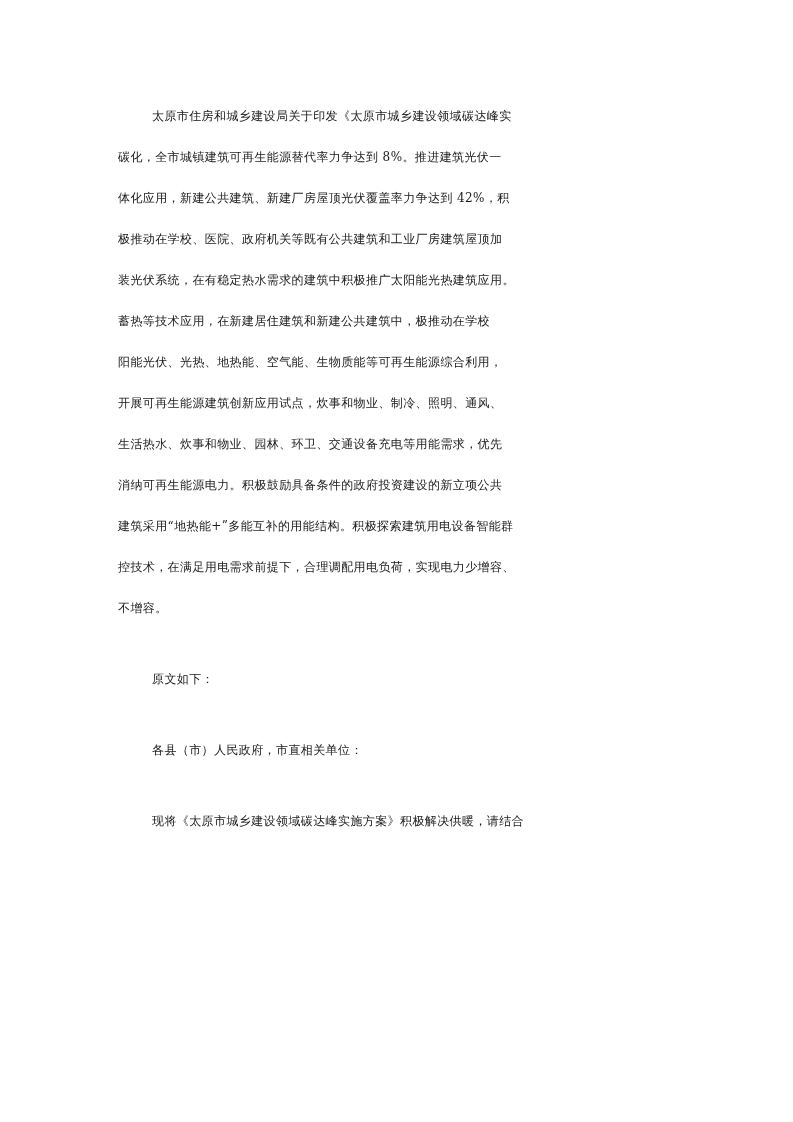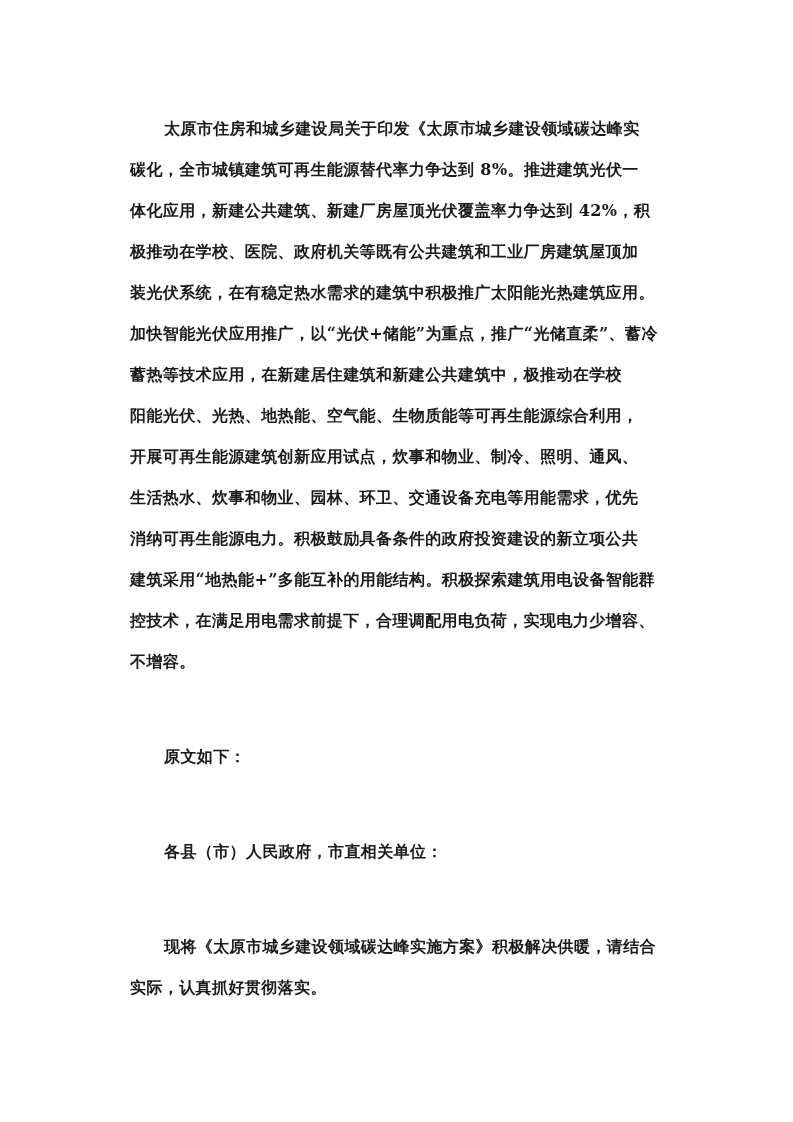--- a/index.html
+++ b/index.html
@@ -15,25 +15,24 @@
       font-family: "DejaVu Serif", "Liberation Serif", serif;
       color: #1a1a1a;
     }
     .page {
       position: absolute;
       left: 118px;
       top: 96px;
       width: 560px;
     }
     .para {
-      margin: 12px;
-      font-size: 16px;
+      margin: 0;
+      font-size: 12px;
       line-height: 41px;
       letter-spacing: 0.4px;
-      font-weight: bold;
     }
     .line {
       display: block;
       white-space: nowrap;
     }
     .indent {
       padding-left: 34px;
     }
     .gap {
       height: 30px;
@@ -43,21 +42,20 @@
 <body>
 
 <div class="page">
 
   <p class="para">
     <span class="line indent">太原市住房和城乡建设局关于印发《太原市城乡建设领域碳达峰实</span>
     <span class="line">碳化，全市城镇建筑可再生能源替代率力争达到 8%。推进建筑光伏一</span>
     <span class="line">体化应用，新建公共建筑、新建厂房屋顶光伏覆盖率力争达到 42%，积</span>
     <span class="line">极推动在学校、医院、政府机关等既有公共建筑和工业厂房建筑屋顶加</span>
     <span class="line">装光伏系统，在有稳定热水需求的建筑中积极推广太阳能光热建筑应用。</span>
-    <span class="line">加快智能光伏应用推广，以“光伏+储能”为重点，推广“光储直柔”、蓄冷</span>
     <span class="line">蓄热等技术应用，在新建居住建筑和新建公共建筑中，极推动在学校</span>
     <span class="line">阳能光伏、光热、地热能、空气能、生物质能等可再生能源综合利用，</span>
     <span class="line">开展可再生能源建筑创新应用试点，炊事和物业、制冷、照明、通风、</span>
     <span class="line">生活热水、炊事和物业、园林、环卫、交通设备充电等用能需求，优先</span>
     <span class="line">消纳可再生能源电力。积极鼓励具备条件的政府投资建设的新立项公共</span>
     <span class="line">建筑采用“地热能+”多能互补的用能结构。积极探索建筑用电设备智能群</span>
     <span class="line">控技术，在满足用电需求前提下，合理调配用电负荷，实现电力少增容、</span>
     <span class="line">不增容。</span>
   </p>
 
@@ -70,16 +68,15 @@
   <div class="gap"></div>
 
   <p class="para">
     <span class="line indent">各县（市）人民政府，市直相关单位：</span>
   </p>
 
   <div class="gap"></div>
 
   <p class="para">
     <span class="line indent">现将《太原市城乡建设领域碳达峰实施方案》积极解决供暖，请结合</span>
-    <span class="line">实际，认真抓好贯彻落实。</span>
   </p>
 
 </div>
 
 </body></html>

